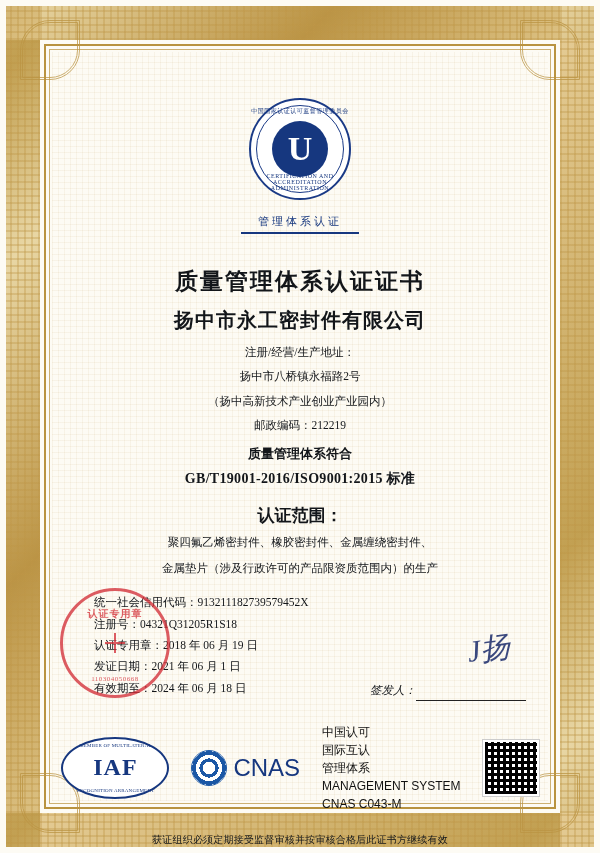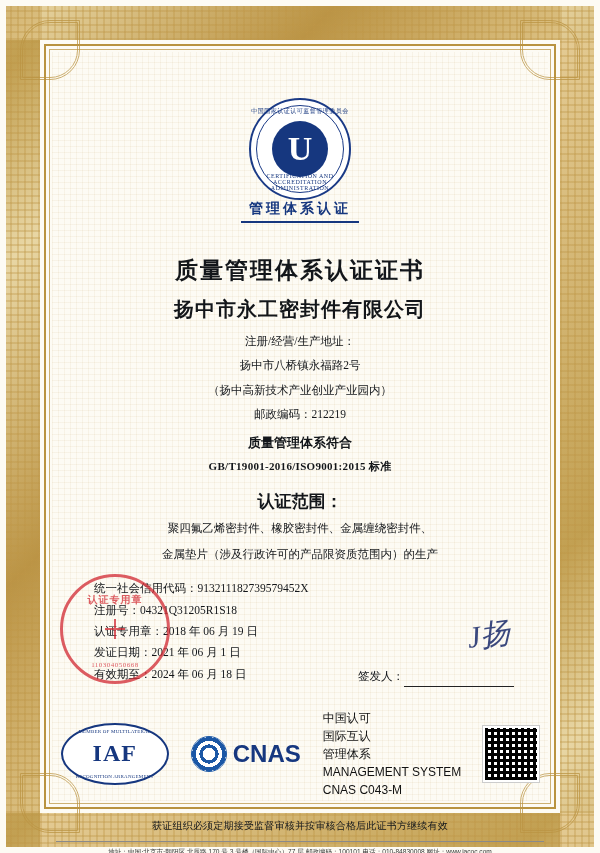--- a/index.html
+++ b/index.html
@@ -117,25 +117,25 @@
     top: 7px; left: 0; right: 0;
     font-size: 6px;
     color: #16377f;
     letter-spacing: .5px;
     transform: scaleY(1.05);
   }
   .emblem-ring-text.bottom {
     top: auto; bottom: 7px;
   }
   .emblem-caption {
-    margin-top: 0;
-    font-size: 14px;
+    margin-top: 14px;
+    font-size: 11px;
     color: #16377f;
     letter-spacing: 3px;
-    font-weight: bold;
+    font-weight: normal;
   }
   .emblem-caption-line {
     width: 118px;
     height: 2px;
     background: #16377f;
     margin: 3px auto 0;
   }
 
   .title-main {
     margin-top: 32px;
@@ -154,21 +154,21 @@
     font-size: 11.5px;
     line-height: 1.6;
   }
   .line.bold {
     font-weight: bold;
     font-size: 13px;
   }
   .tight { margin-top: 6px; }
   .std {
     margin-top: 6px;
-    font-size: 11px;
+    font-size: 14px;
     font-weight: bold;
     letter-spacing: .3px;
   }
   .scope-head {
     margin-top: 16px;
     font-size: 17px;
     font-weight: bold;
   }
   .scope-body {
     margin-top: 6px;
@@ -184,22 +184,23 @@
     padding-left: 38px;
     font-size: 11.5px;
     line-height: 1.85;
   }
   .details .row { white-space: nowrap; }
   .sign-block {
     position: absolute;
     right: 6px;
     bottom: -2px;
     width: 180px;
-    text-align: left;
+    text-align: center;
     font-size: 11.5px;
+    font-style: italic;
   }
   .sign-line {
     display: inline-block;
     width: 110px;
     border-bottom: 1px solid #222;
     height: 12px;
     vertical-align: bottom;
   }
   .signature {
     position: absolute;
@@ -290,21 +291,21 @@
   }
   .cnas-mark {
     width: 34px; height: 34px;
     border-radius: 50%;
     background:
       radial-gradient(circle at 50% 50%, #ffffff 0 26%, #1b57a5 26% 40%, #ffffff 40% 54%, #1b57a5 54% 70%, #ffffff 70% 100%);
     border: 1px solid #1b57a5;
   }
   .cnas-text {
     font-size: 24px;
-    font-weight: bold;
+    font-weight: normal;
     color: #16377f;
     letter-spacing: 0px;
     font-family: "Liberation Sans", sans-serif;
   }
   .accr {
     text-align: left;
     font-size: 12px;
     line-height: 1.5;
     color: #111;
     font-family: "Liberation Sans", sans-serif;

